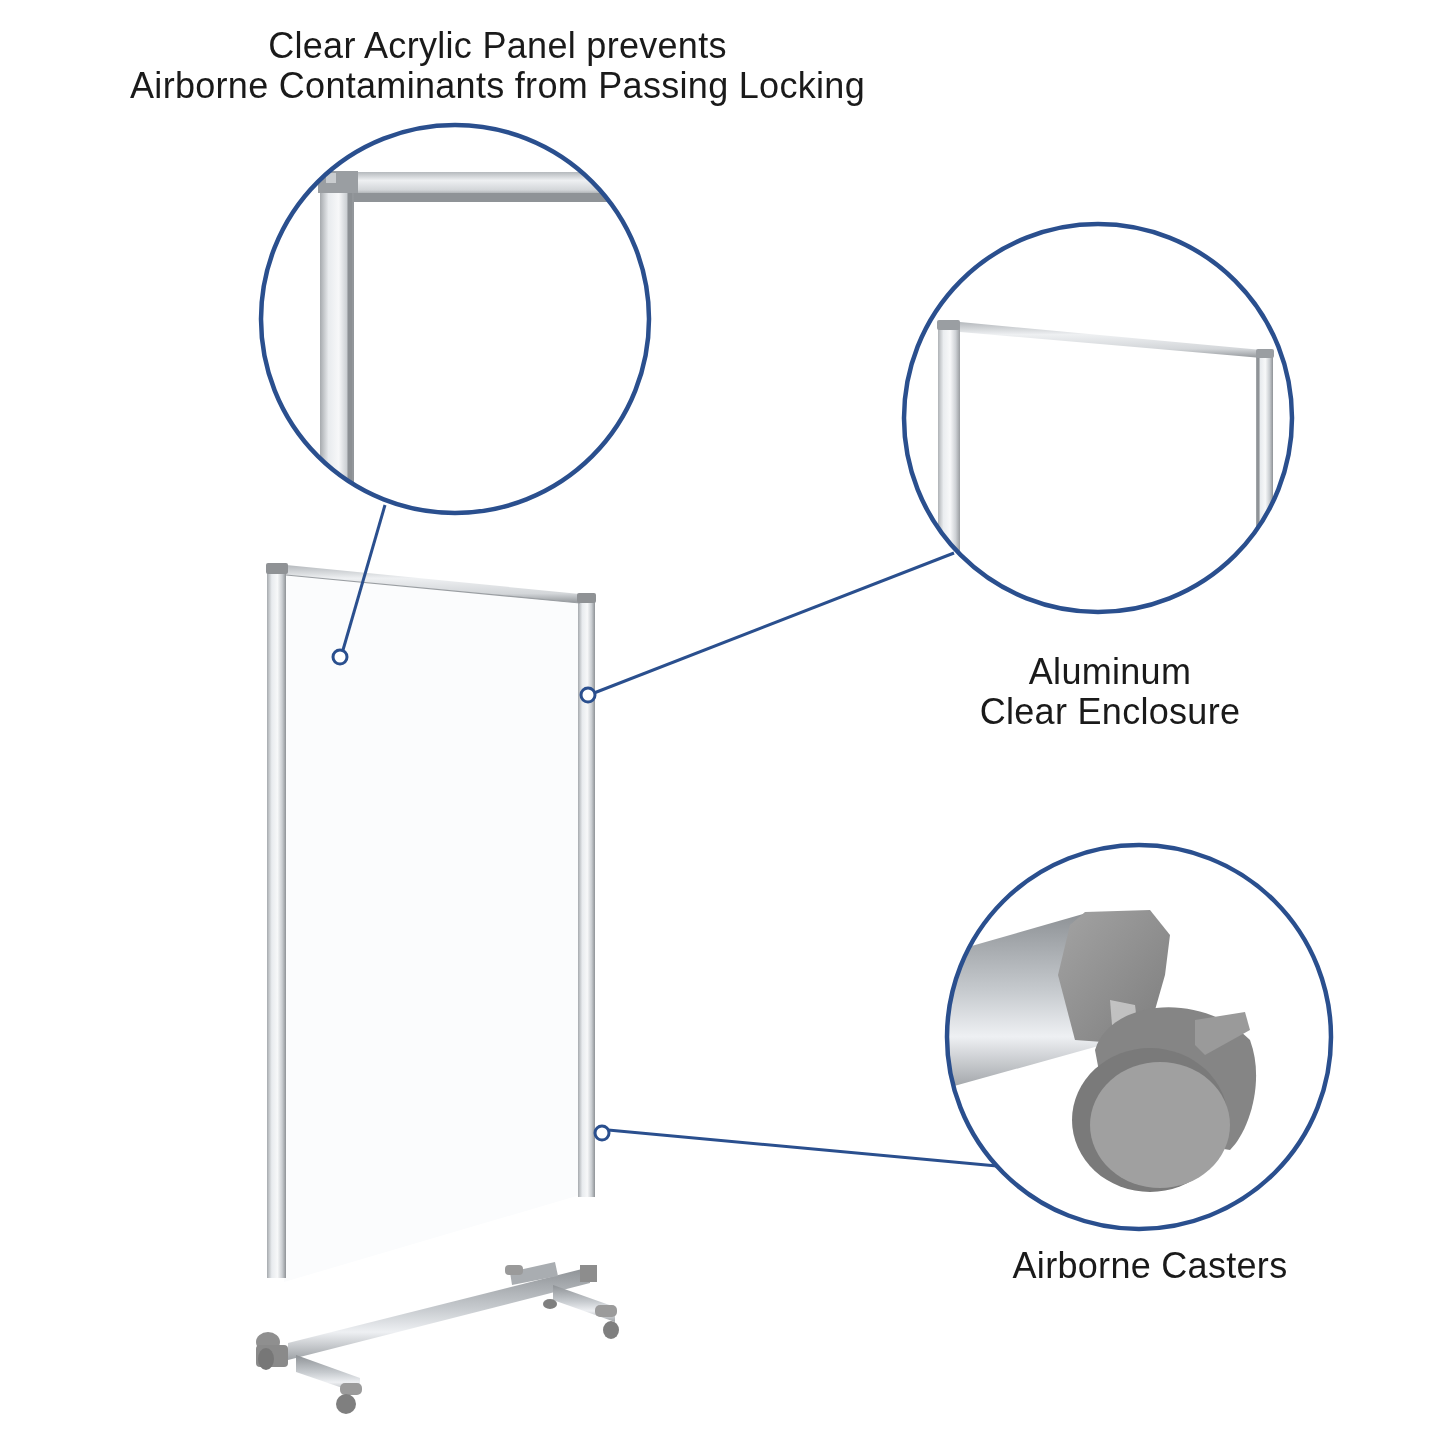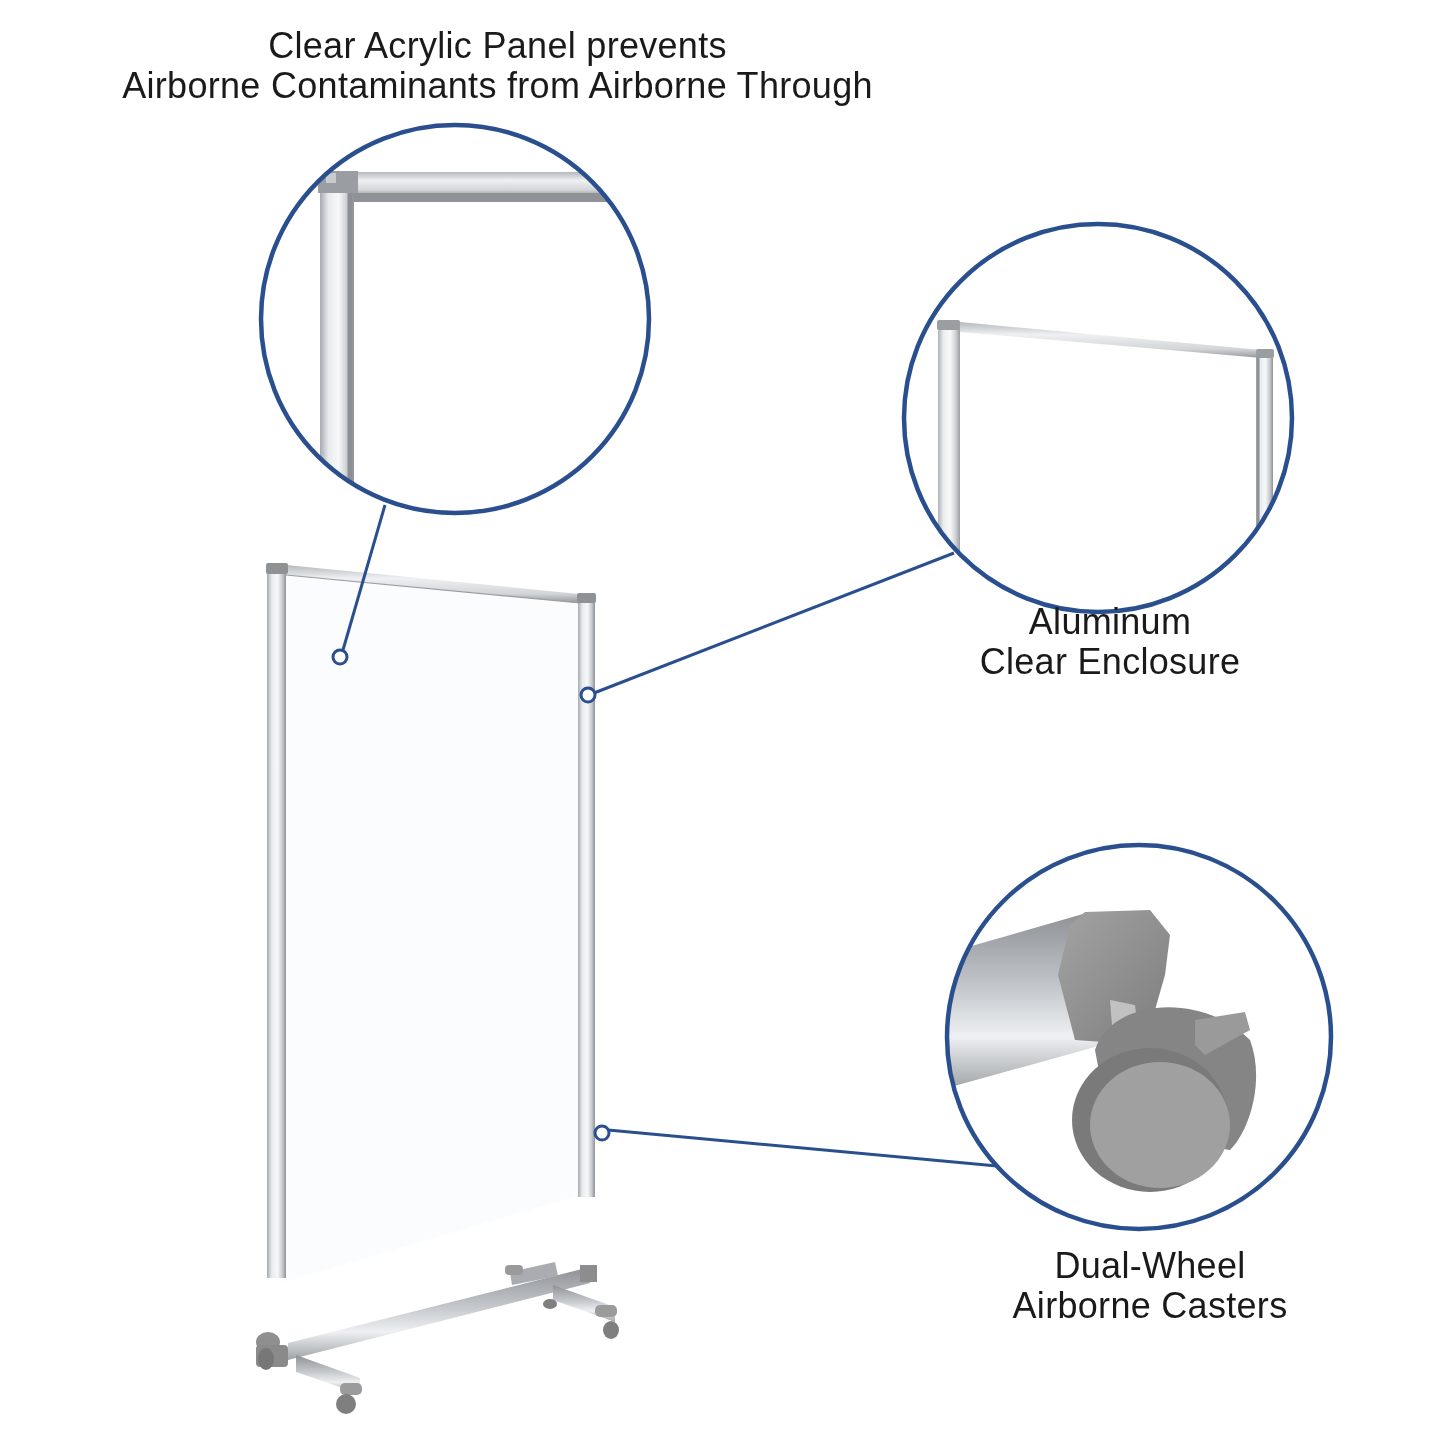--- a/index.html
+++ b/index.html
@@ -2,21 +2,21 @@
 <html><head>
   <meta charset="utf-8">
   <style>
     html, body { margin: 0; padding: 0; background: #ffffff; }
     body { width: 1445px; height: 1445px; position: relative; overflow: hidden;
            font-family: "Liberation Sans", "DejaVu Sans", sans-serif; color: #1a1a1a; }
     .caption { position: absolute; text-align: center; font-size: 36px; line-height: 40px;
                font-weight: 400; letter-spacing: 0.3px; }
     .caption span { display: block; white-space: nowrap; }
     #cap-top { left: 40px; top: 26px; width: 915px; text-align: center; }
-    #cap-border { left: 910px; top: 602px; width: 400px; }
+    #cap-border { left: 910px; top: 652px; width: 400px; }
     #cap-casters { left: 950px; top: 1246px; width: 400px; }
     svg.scene { position: absolute; left: 0; top: 0; }
   </style>
 </head>
 <body>
 
 <svg class="scene" width="1445" height="1445" viewBox="0 0 1445 1445">
   <defs>
     <linearGradient id="alumV" x1="0" x2="1" y1="0" y2="0">
       <stop offset="0" stop-color="#a6aaae"></stop>
@@ -143,24 +143,23 @@
 
       <ellipse cx="1150" cy="1120" rx="78" ry="72" fill="#7a7a7a"></ellipse>
       <ellipse cx="1160" cy="1125" rx="70" ry="63" fill="#a0a0a0"></ellipse>
     </g>
     <circle cx="1139" cy="1037" r="192" fill="none" stroke="#2a4f8e" stroke-width="4.5"></circle>
   </g>
 </svg>
 
 <div id="cap-top" class="caption">
   <span>Clear Acrylic Panel prevents</span>
-  <span>Airborne Contaminants from Airborne Through</span>
+  <span>Airborne Contaminants from Passing Locking</span>
 </div>
 
 <div id="cap-border" class="caption">
   <span>Aluminum</span>
   <span>Clear Enclosure</span>
 </div>
 
 <div id="cap-casters" class="caption">
-  <span>Dual-Wheel</span>
   <span>Airborne Casters</span>
 </div>
 
 </body></html>

